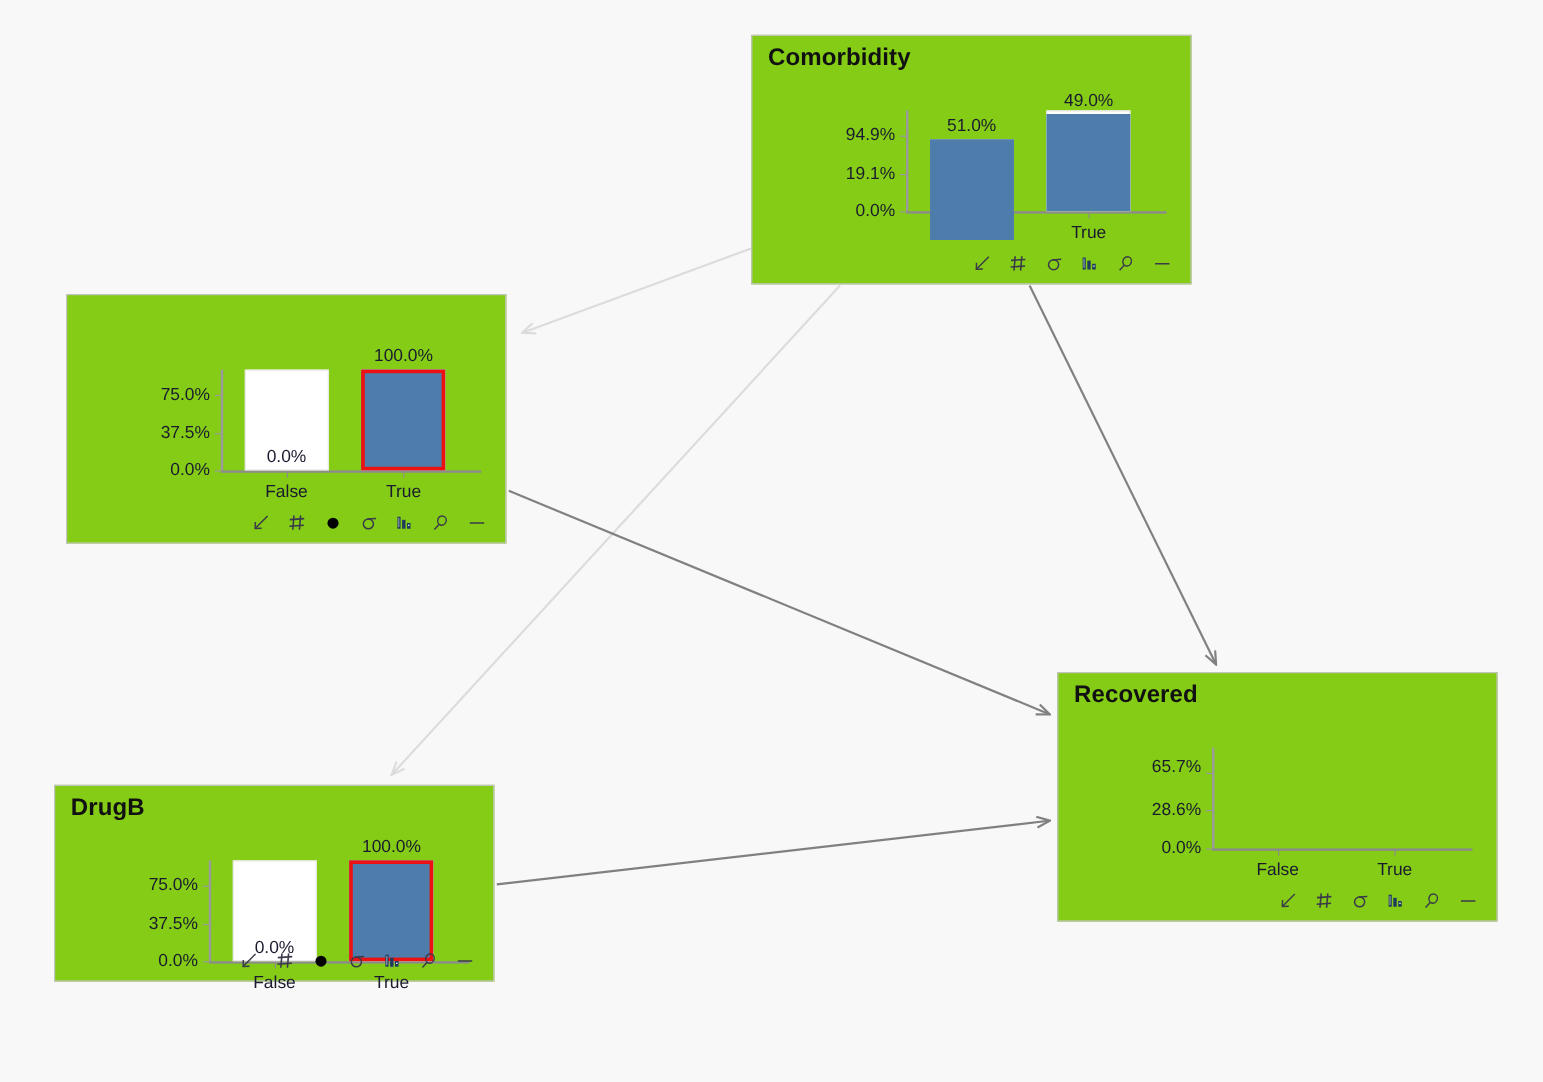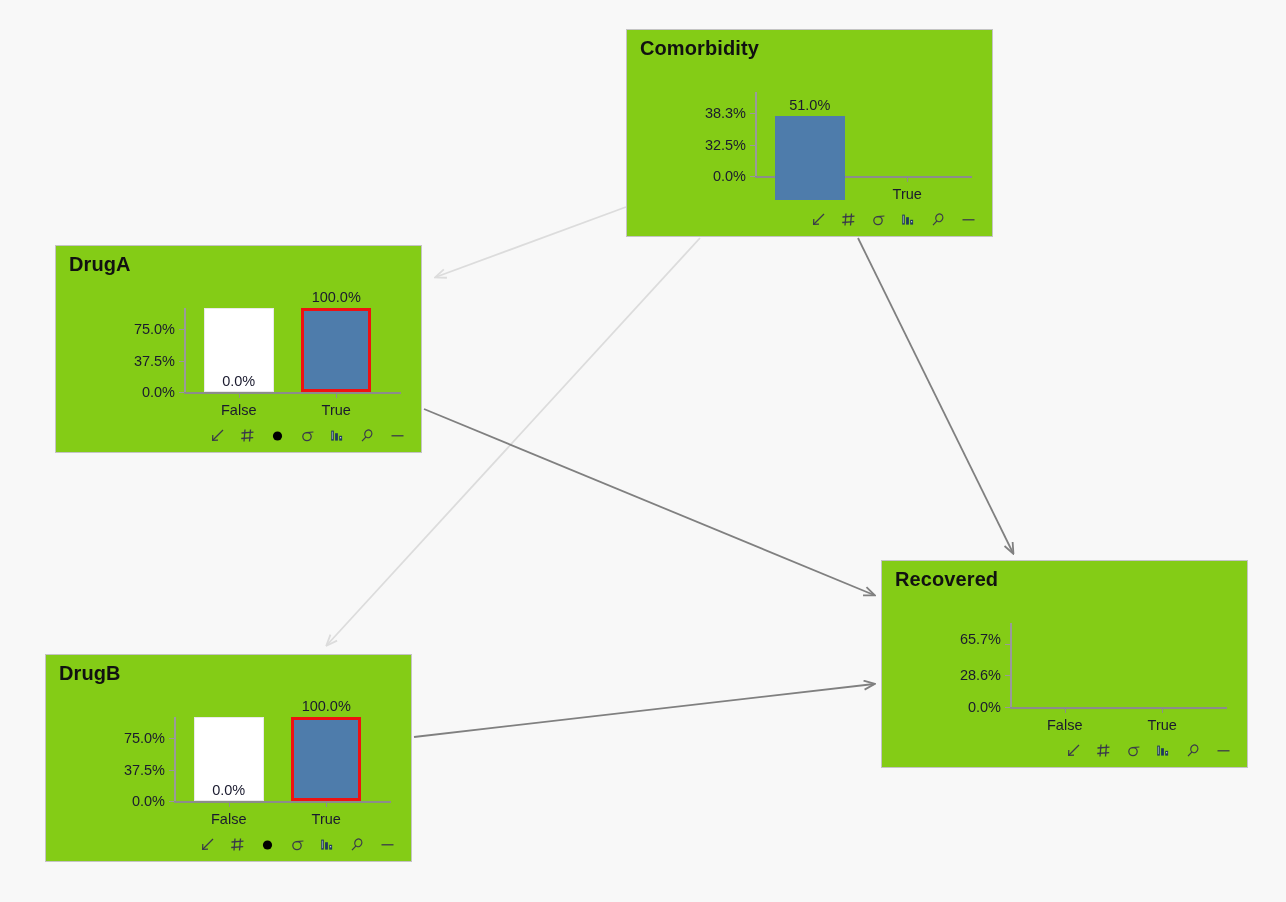--- a/index.html
+++ b/index.html
@@ -106,32 +106,37 @@
   </svg>
 
 <div class="node" style="left: 626px; top: 29px; width: 367px; height: 208px;">
       <div class="node-title">Comorbidity</div>
       <div class="plot" style="position: absolute; left: 128px; top: 62px; width: 195px; height: 84px;">
         <div class="axis-y" style="left: 0px; top: 0px; height: 84px;"></div>
         <div class="axis-x" style="left: 0px; top: 84px; width: 217px;"></div>
         <div class="tickmark" style="left: -5px; top: 84px;"></div>
         <div class="ylabel" style="right: 204px; top: 84px; width: 110px;">0.0%</div>
         <div class="tickmark" style="left: -5px; top: 52.5412px;"></div>
-        <div class="ylabel" style="right: 204px; top: 52.5412px; width: 110px;">32.5%</div>
+        <div class="ylabel" style="right: 204px; top: 52.5412px; width: 110px;">19.1%</div>
         <div class="tickmark" style="left: -5px; top: 20.9176px;"></div>
-        <div class="ylabel" style="right: 204px; top: 20.9176px; width: 110px;">38.3%</div>
+        <div class="ylabel" style="right: 204px; top: 20.9176px; width: 110px;">94.9%</div>
         <div class="xtick" style="left: 54.75px; top: 84px;"></div>
         <div class="xcat" style="left: 54.75px; top: 94px;">False</div>
         <div class="barslot" style="left: 19.65px; top: 0px; width: 70.2px; height: 108px;">
           <div class="bar-outline" style="height: 84px;"></div>
           <div class="bar-fill" style="height: 84px; background: rgb(78, 124, 171);"></div>
           <div class="bar-value" style="bottom: 87px;">51.0%</div>
         </div>
         <div class="xtick" style="left: 152.25px; top: 84px;"></div>
         <div class="xcat" style="left: 152.25px; top: 94px;">True</div>
+        <div class="barslot" style="left: 117.15px; top: 0px; width: 70.2px; height: 84px;">
+          <div class="bar-outline" style="height: 84px;"></div>
+          <div class="bar-fill" style="height: 80.7059px; background: rgb(78, 124, 171);"></div>
+          <div class="bar-value" style="bottom: 83.7059px;">49.0%</div>
+        </div>
       </div>
       <div class="toolbar" style="right: 14px; bottom: 7px;">
         <div class="tb-icon">
           <svg width="15" height="15" viewBox="0 0 15 15">
             <g stroke="#3a3a4a" stroke-width="1.2" fill="none">
       <line x1="13" y1="2" x2="3" y2="12"></line>
               <polyline points="8,12.2 2.6,12.4 2.8,7"></polyline>
             </g>
           </svg>
         </div>
@@ -173,21 +178,20 @@
           </svg>
         </div>
         <div class="tb-icon">
           <svg width="15" height="15" viewBox="0 0 15 15">
             <line x1="1.5" y1="7.8" x2="13.5" y2="7.8" stroke="#3a3a4a" stroke-width="1.3"></line>
           </svg>
         </div>
       </div>
     </div>
     <div class="node" style="left: 55px; top: 245px; width: 367px; height: 208px;">
-      <div class="node-title">DrugA</div>
       <div class="plot" style="position: absolute; left: 128px; top: 62px; width: 195px; height: 84px;">
         <div class="axis-y" style="left: 0px; top: 0px; height: 84px;"></div>
         <div class="axis-x" style="left: 0px; top: 84px; width: 217px;"></div>
         <div class="tickmark" style="left: -5px; top: 84px;"></div>
         <div class="ylabel" style="right: 204px; top: 84px; width: 110px;">0.0%</div>
         <div class="tickmark" style="left: -5px; top: 52.5px;"></div>
         <div class="ylabel" style="right: 204px; top: 52.5px; width: 110px;">37.5%</div>
         <div class="tickmark" style="left: -5px; top: 21px;"></div>
         <div class="ylabel" style="right: 204px; top: 21px; width: 110px;">75.0%</div>
         <div class="xtick" style="left: 54.75px; top: 84px;"></div>
@@ -256,21 +260,21 @@
             </g>
           </svg>
         </div>
         <div class="tb-icon">
           <svg width="15" height="15" viewBox="0 0 15 15">
             <line x1="1.5" y1="7.8" x2="13.5" y2="7.8" stroke="#3a3a4a" stroke-width="1.3"></line>
           </svg>
         </div>
       </div>
     </div>
-    <div class="node" style="left: 45px; top: 654px; width: 367px; height: 208px;">
+    <div class="node" style="left: 45px; top: 654px; width: 367px; height: 164px;">
       <div class="node-title">DrugB</div>
       <div class="plot" style="position: absolute; left: 128px; top: 62px; width: 195px; height: 84px;">
         <div class="axis-y" style="left: 0px; top: 0px; height: 84px;"></div>
         <div class="axis-x" style="left: 0px; top: 84px; width: 217px;"></div>
         <div class="tickmark" style="left: -5px; top: 84px;"></div>
         <div class="ylabel" style="right: 204px; top: 84px; width: 110px;">0.0%</div>
         <div class="tickmark" style="left: -5px; top: 52.5px;"></div>
         <div class="ylabel" style="right: 204px; top: 52.5px; width: 110px;">37.5%</div>
         <div class="tickmark" style="left: -5px; top: 21px;"></div>
         <div class="ylabel" style="right: 204px; top: 21px; width: 110px;">75.0%</div>

